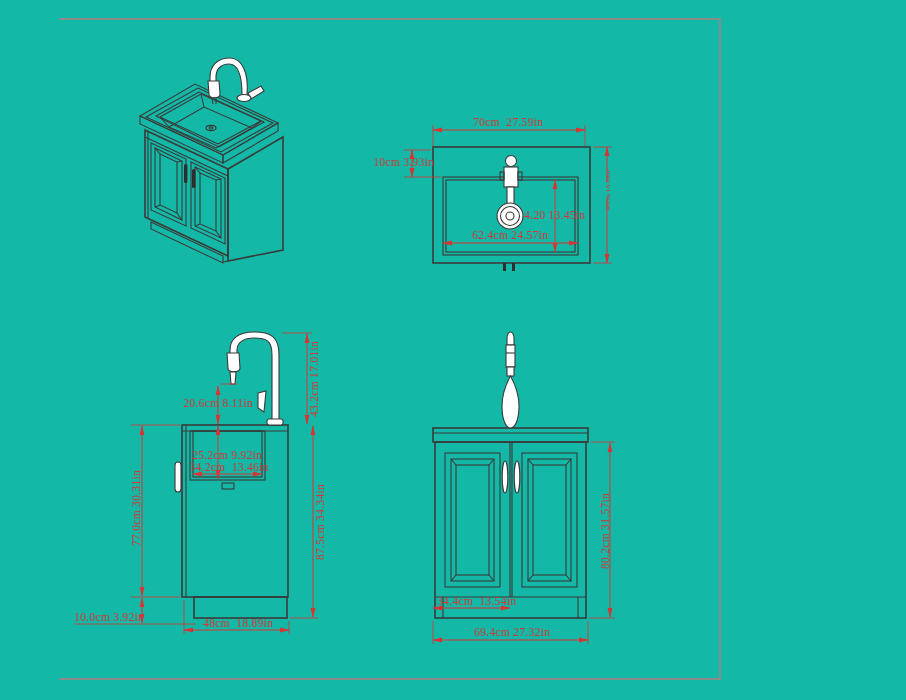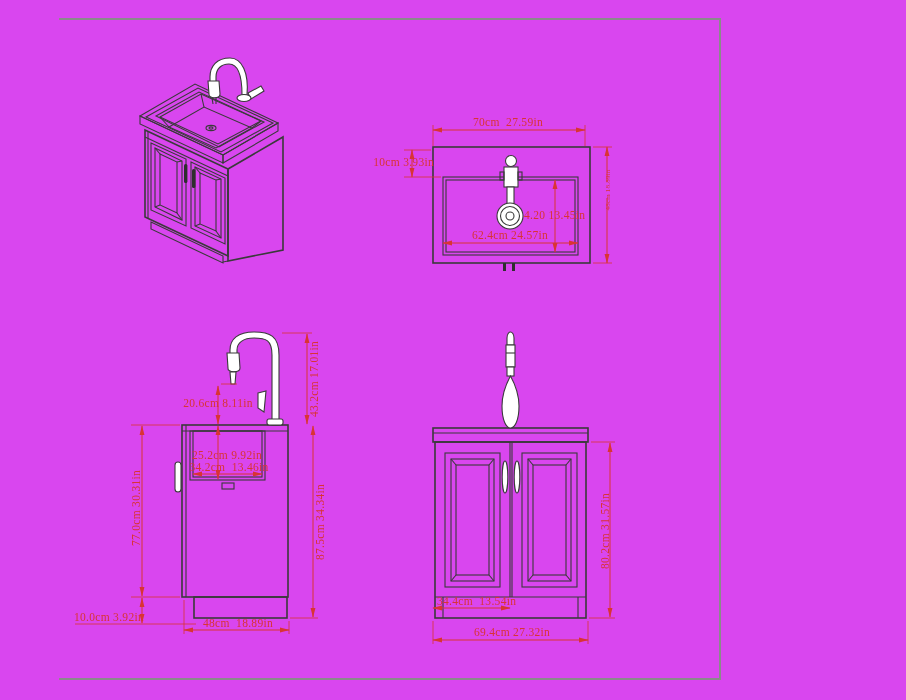--- a/index.html
+++ b/index.html
@@ -1,16 +1,16 @@
 <!DOCTYPE html>
 <html><head>
 <meta charset="utf-8">
 <style>
   html,body{margin:0;padding:0;background:#ffffff;}
-  .stage{position:relative;width:906px;height:700px;background:#d946ef;overflow:hidden;
+  .stage{position:relative;width:906px;height:700px;background:#14b8a6;overflow:hidden;
          font-family:"Liberation Serif","DejaVu Serif",serif;}
   svg{position:absolute;left:0;top:0;}
   
   .k{stroke:#3a3a3a;stroke-width:1.1;fill:none;}
   .k2{stroke:#3a3a3a;stroke-width:1.6;fill:none;}
   .kfill{fill:#2e2e2e;stroke:none;}
   .kwhite{stroke:#3a3a3a;stroke-width:1.1;fill:#ffffff;}
   
   .frame{stroke:#8a8a8a;stroke-width:2;fill:none;}
   

